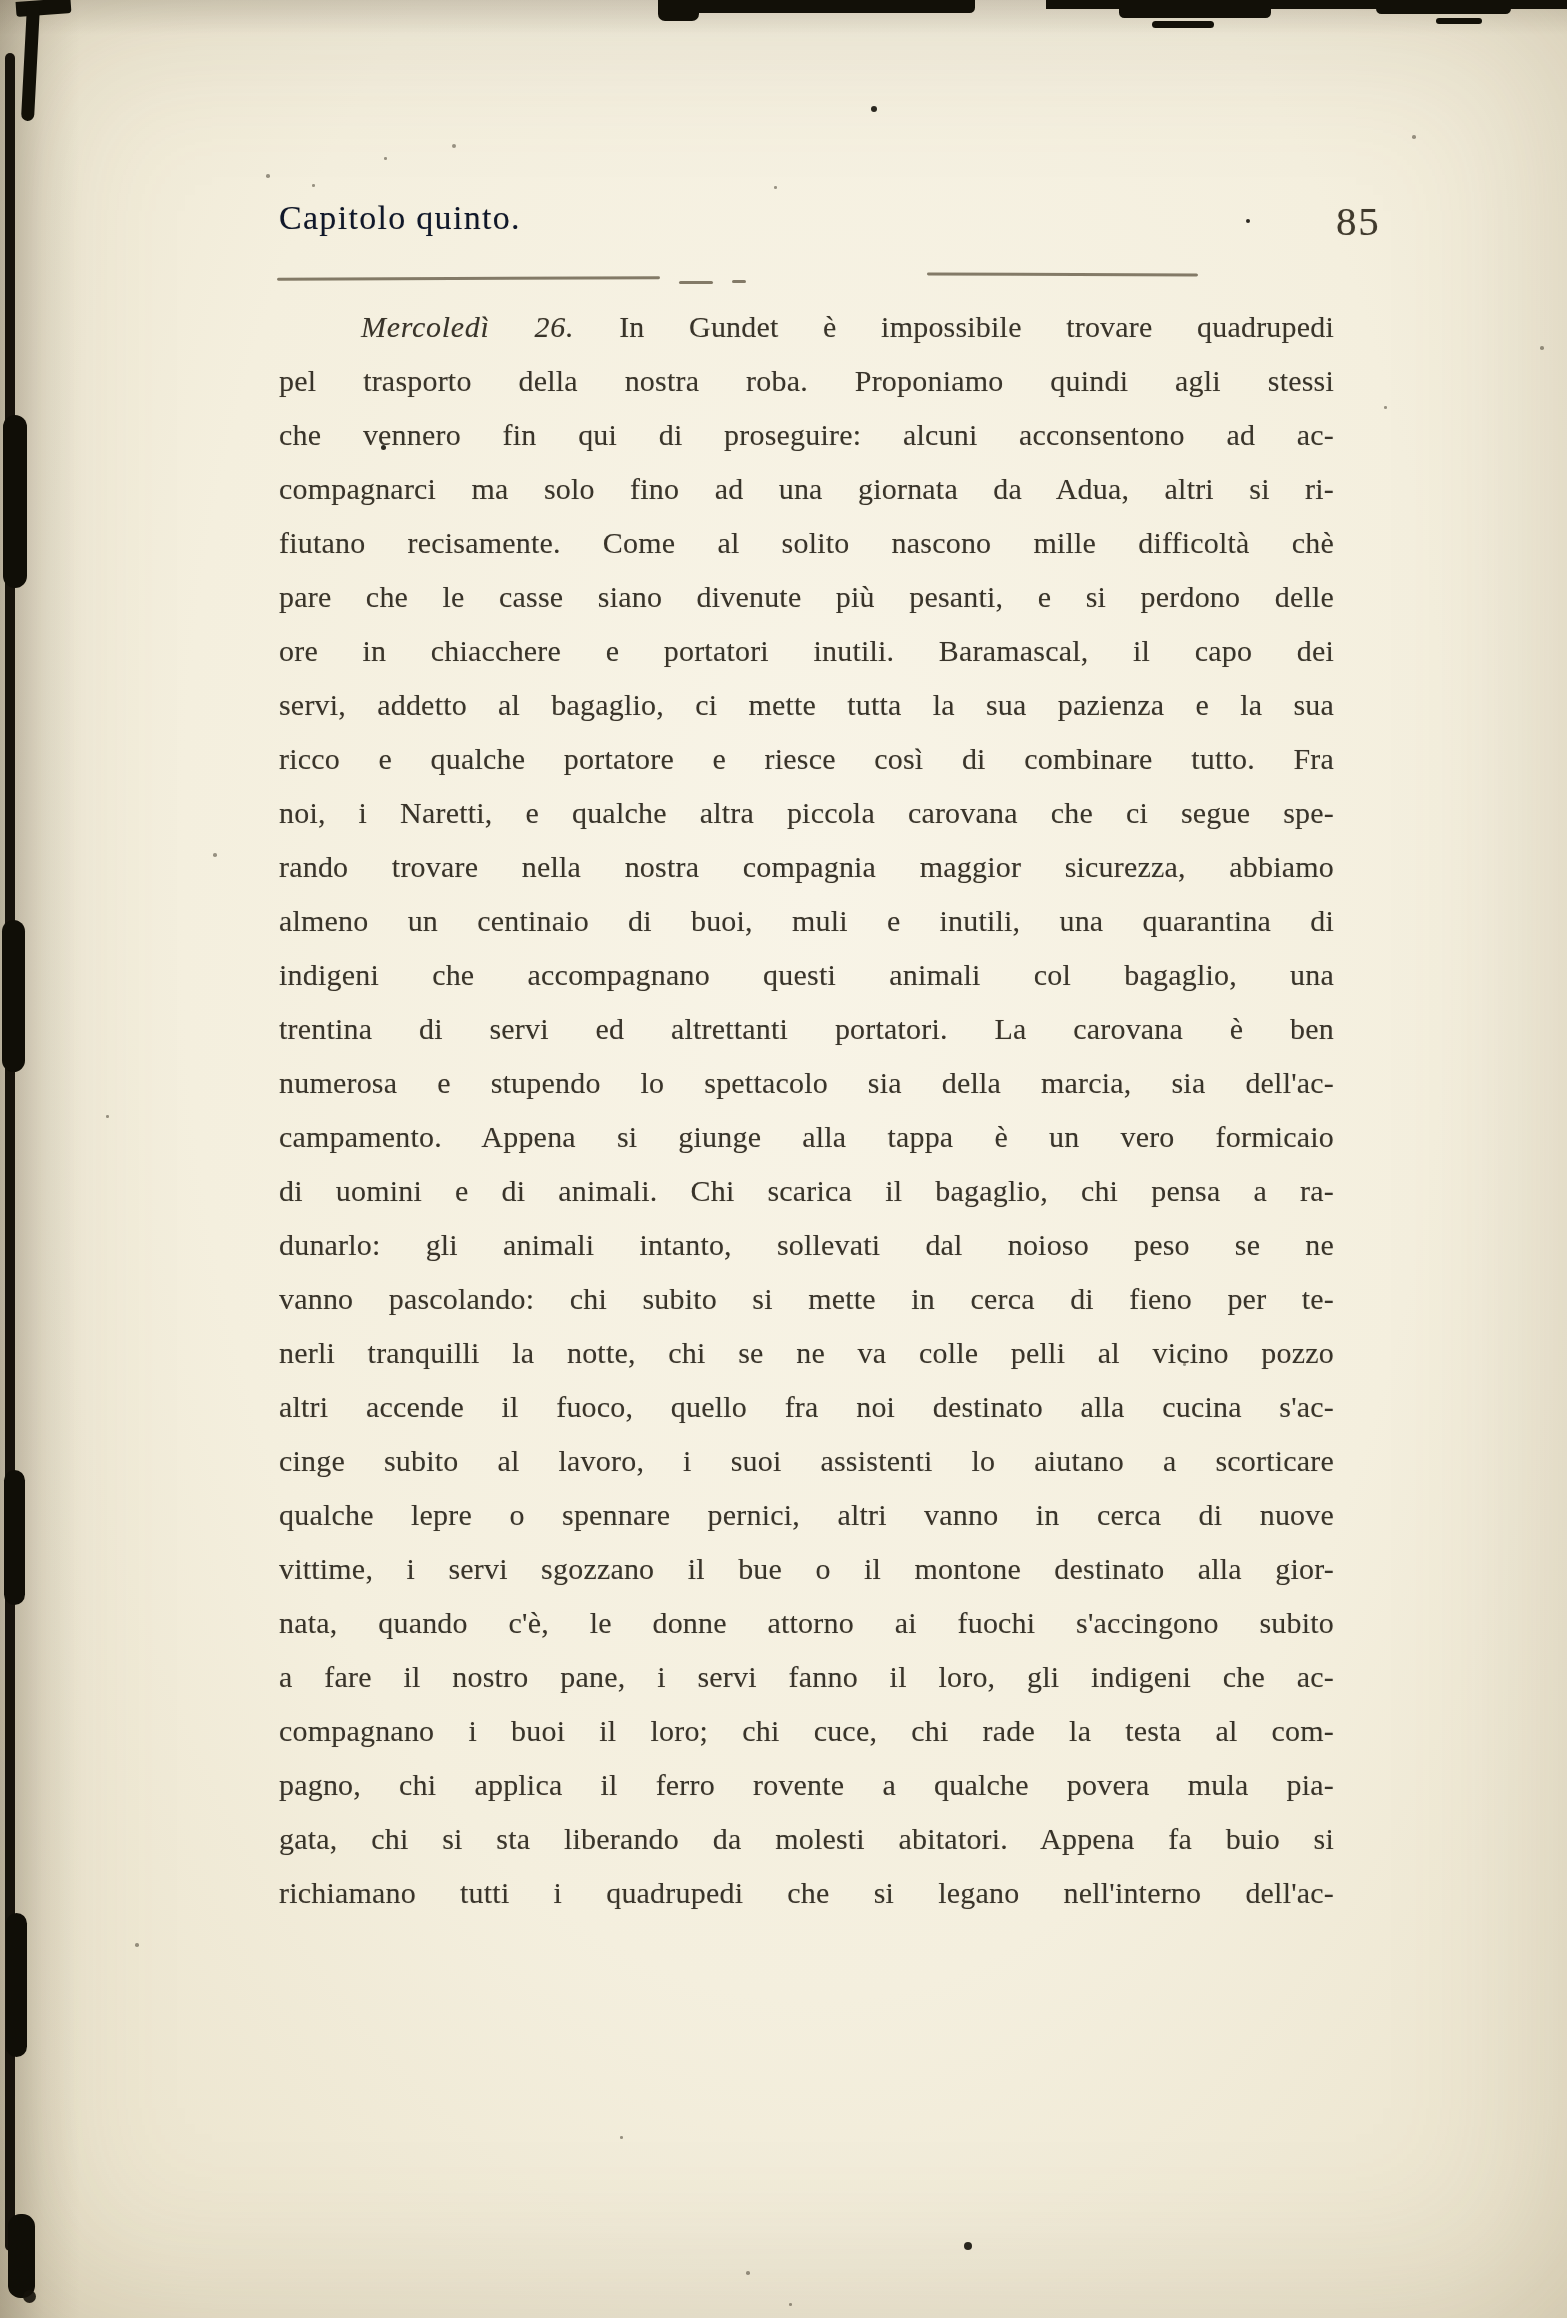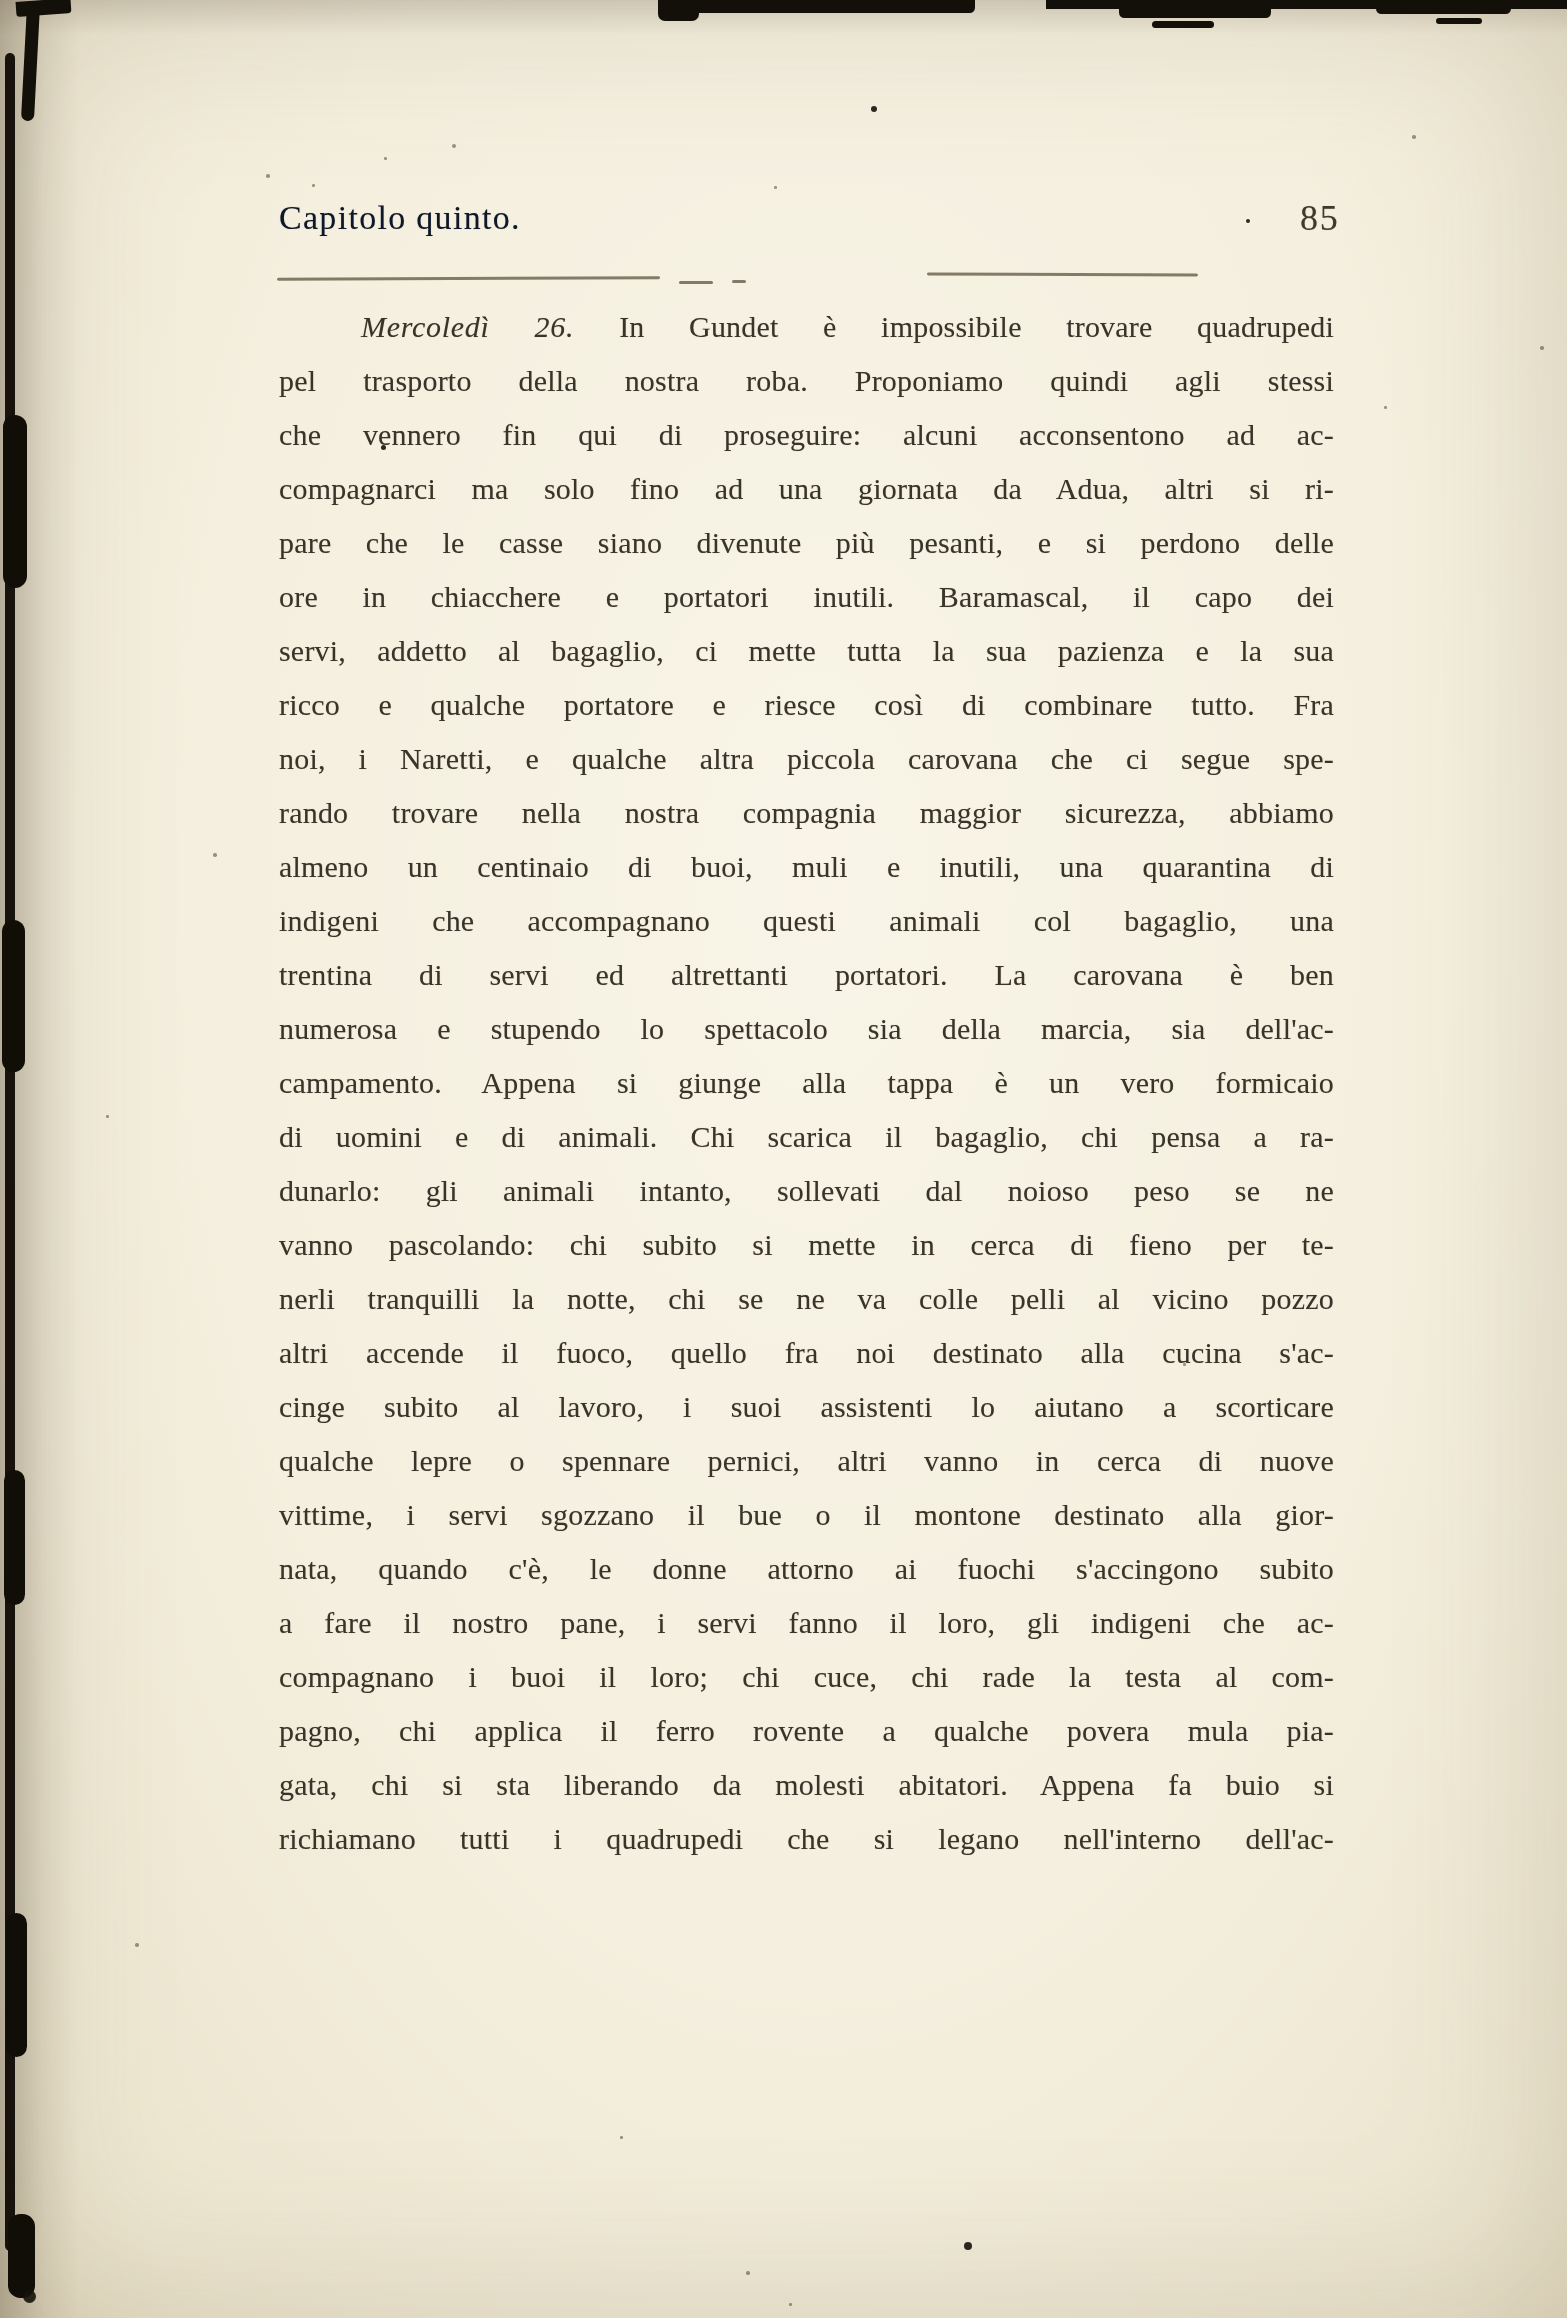--- a/index.html
+++ b/index.html
@@ -25,22 +25,22 @@
     pointer-events: none;
   }
   
   .header-title {
     position: absolute; left: 279px; top: 199px; width: 1055px;
     text-align: left; 
     font-size: 34px; color: #0f172a; letter-spacing: 1.3px;
     text-shadow: 0 0 0.9px rgba(76,69,54,0.35);
   }
   .page-number {
-    position: absolute; left: 1300px; top: 197px;
-    font-size: 36px; color: #403a2d; letter-spacing: 1.8px;
+    position: absolute; left: 1336px; top: 197px;
+    font-size: 41px; color: #403a2d; letter-spacing: 1.8px;
     text-shadow: 0 0 0.9px rgba(64,58,45,0.35);
   }
   .rule-seg { position: absolute; background: #6e6551; height: 2.7px; border-radius: 1.8px; opacity: 0.85; }
   .rule-a { left: 277px; top: 277px; width: 383px; transform: rotate(-0.25deg); }
   .rule-b { left: 679px; top: 281px; width: 34px; height: 2.7px; }
   .rule-c { left: 732px; top: 280px; width: 14px; height: 2.7px; }
   .rule-d { left: 927px; top: 273px; width: 271px; transform: rotate(0.2deg); }
   
   .text-block {
     position: absolute; left: 279px; top: 300px; width: 1055px;
@@ -74,20 +74,21 @@
 <div class="rule-seg rule-a"></div>
 <div class="rule-seg rule-b"></div>
 <div class="rule-seg rule-c"></div>
 <div class="rule-seg rule-d"></div>
 
 <div class="text-block">
     <div class="line first"><span class="date-lead">Mercoledì 26. </span>In Gundet è impossibile trovare quadrupedi</div>
     <div class="line">pel trasporto della nostra roba. Proponiamo quindi agli stessi</div>
     <div class="line">che vennero fin qui di proseguire: alcuni acconsentono ad ac-</div>
     <div class="line">compagnarci ma solo fino ad una giornata da Adua, altri si ri-</div>
+    <div class="line">fiutano recisamente. Come al solito nascono mille difficoltà chè</div>
     <div class="line">pare che le casse siano divenute più pesanti, e si perdono delle</div>
     <div class="line">ore in chiacchere e portatori inutili. Baramascal, il capo dei</div>
     <div class="line">servi, addetto al bagaglio, ci mette tutta la sua pazienza e la sua</div>
     <div class="line">ricco e qualche portatore e riesce così di combinare tutto. Fra</div>
     <div class="line">noi, i Naretti, e qualche altra piccola carovana che ci segue spe-</div>
     <div class="line">rando trovare nella nostra compagnia maggior sicurezza, abbiamo</div>
     <div class="line">almeno un centinaio di buoi, muli e inutili, una quarantina di</div>
     <div class="line">indigeni che accompagnano questi animali col bagaglio, una</div>
     <div class="line">trentina di servi ed altrettanti portatori. La carovana è ben</div>
     <div class="line">numerosa e stupendo lo spettacolo sia della marcia, sia dell'ac-</div>

